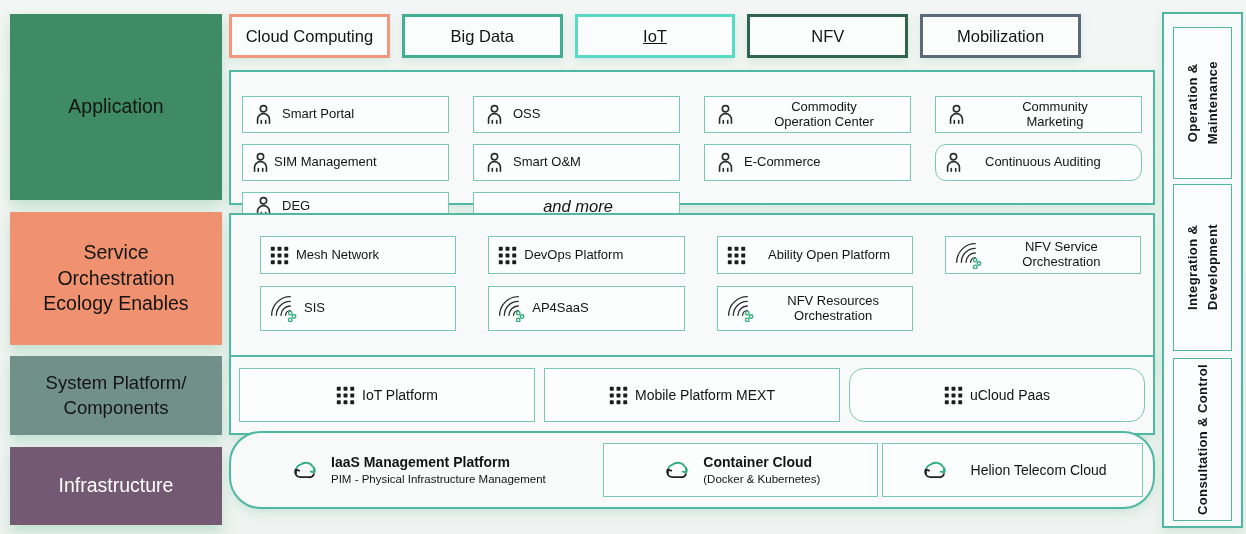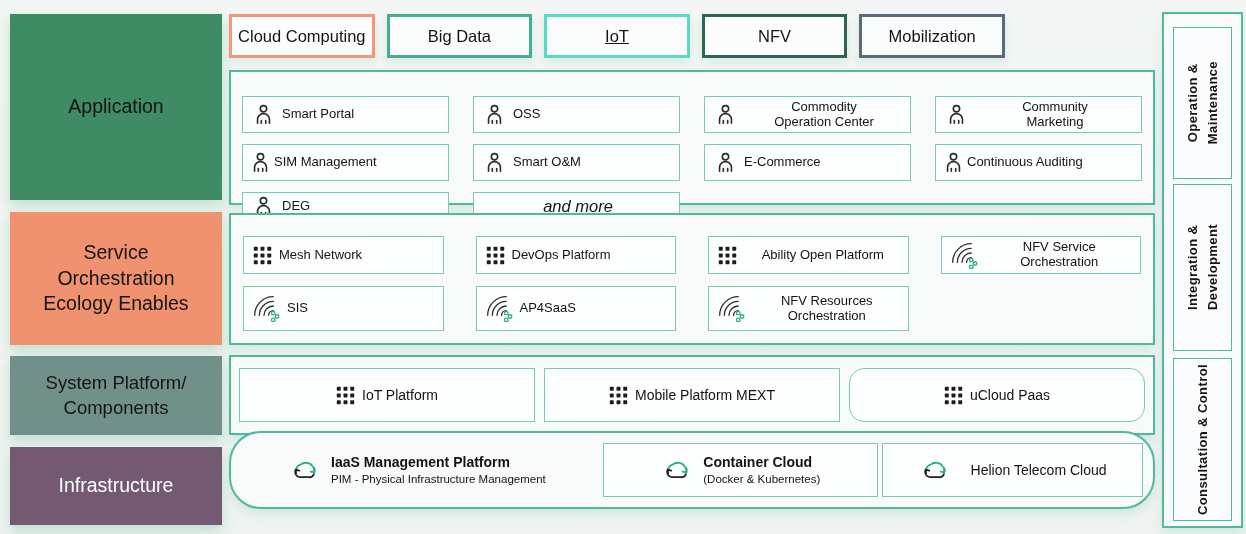--- a/index.html
+++ b/index.html
@@ -10,29 +10,29 @@
   
   .layer-label { position:absolute; left:10px; width:212px; display:flex; align-items:center; justify-content:center;
                  text-align:center; font-size:19.5px; line-height:1.3; white-space:pre-line;
                  box-shadow:0 6px 12px rgba(130,200,160,.45); }
   .ll-app   { top:14px;  height:186px; }
   .ll-svc   { top:212px; height:133px; }
   .ll-sys   { top:356px; height:79px;  font-size:18.5px; }
   .ll-infra { top:447px; height:78px;  color:#ffffff; }
 
   
-  .tabs { position:absolute; left:229px; top:14px; width:776px; height:44px; display:flex; gap:12px; }
+  .tabs { position:absolute; left:229px; top:14px; width:852px; height:44px; display:flex; gap:12px; }
   .tab { flex:1; background:#fbfcfc; border:3px solid #999; display:flex; align-items:center; justify-content:center;
          font-size:16.5px; box-shadow:0 4px 8px rgba(140,200,170,.25); }
 
   
   .section { position:absolute; left:229px; width:926px; background:#f8faf9; border:2px solid #4fb7a2;
              box-shadow:0 5px 10px rgba(140,205,175,.3); }
   .sec-app   { top:70px;  height:135px; padding:24px 11px 0 11px; display:grid; grid-template-columns:repeat(4,1fr); grid-template-rows:37px 37px; gap:11px 24px; }
-  .sec-svc   { top:213px; height:132px; padding:21px 12px 0 12px; display:grid; grid-template-columns:repeat(4,1fr); grid-template-rows:38px 45px; gap:12px 32px; }
+  .sec-svc   { top:213px; height:156px; padding:21px 12px 0 29px; display:grid; grid-template-columns:repeat(4,1fr); grid-template-rows:38px 45px; gap:12px 32px; }
   .sec-sys   { top:355px; height:80px;  padding:11px 8px; display:grid; grid-template-columns:repeat(3,1fr); grid-template-rows:1fr; gap:0 9px; }
   .sec-infra { top:431px; height:78px;  padding:10px 10px; display:flex; align-items:stretch;border-radius:32px; }
 
   .item { background:#fcfdfd; border:1px solid #79c9b6; display:flex; align-items:center; gap:7px;
           padding:2px 6px 2px 9px; font-size:13px; line-height:1.15; }
   .item .txt { white-space:pre-line; }
   .item.c { justify-content:flex-start; }
   .item.c .txt { text-align:center; flex:1; }
   .item.center { justify-content:center; padding-left:6px; }
   .more { font-style:italic; text-decoration:underline; font-size:16.5px; justify-content:center; }
@@ -148,21 +148,21 @@
     <div class="item">
       <span class="icon">
         <svg viewBox="0 0 24 24" width="23" height="23">
             <circle cx="12" cy="6" r="3.3" fill="none" stroke="#2b2b2b" stroke-width="1.7"></circle>
             <path d="M5.8 21 V17 A6.2 5.9 0 0 1 18.2 17 V21" fill="none" stroke="#2b2b2b" stroke-width="1.7" stroke-linecap="round"></path>
             <path d="M9.7 21 v-2.7 M14.3 21 v-2.7" stroke="#2b2b2b" stroke-width="1.7" stroke-linecap="round"></path>
           </svg>
       </span>
         <span class="txt">E-Commerce</span>
     </div>
-    <div class="item" style="gap:2px; padding-left:6px;">
+    <div class="item" style="gap:20px; padding-left:6px;border-radius:11px;">
       <span class="icon">
         <svg viewBox="0 0 24 24" width="23" height="23">
             <circle cx="12" cy="6" r="3.3" fill="none" stroke="#2b2b2b" stroke-width="1.7"></circle>
             <path d="M5.8 21 V17 A6.2 5.9 0 0 1 18.2 17 V21" fill="none" stroke="#2b2b2b" stroke-width="1.7" stroke-linecap="round"></path>
             <path d="M9.7 21 v-2.7 M14.3 21 v-2.7" stroke="#2b2b2b" stroke-width="1.7" stroke-linecap="round"></path>
           </svg>
       </span>
         <span class="txt">Continuous Auditing</span>
     </div>
     <div class="item">

